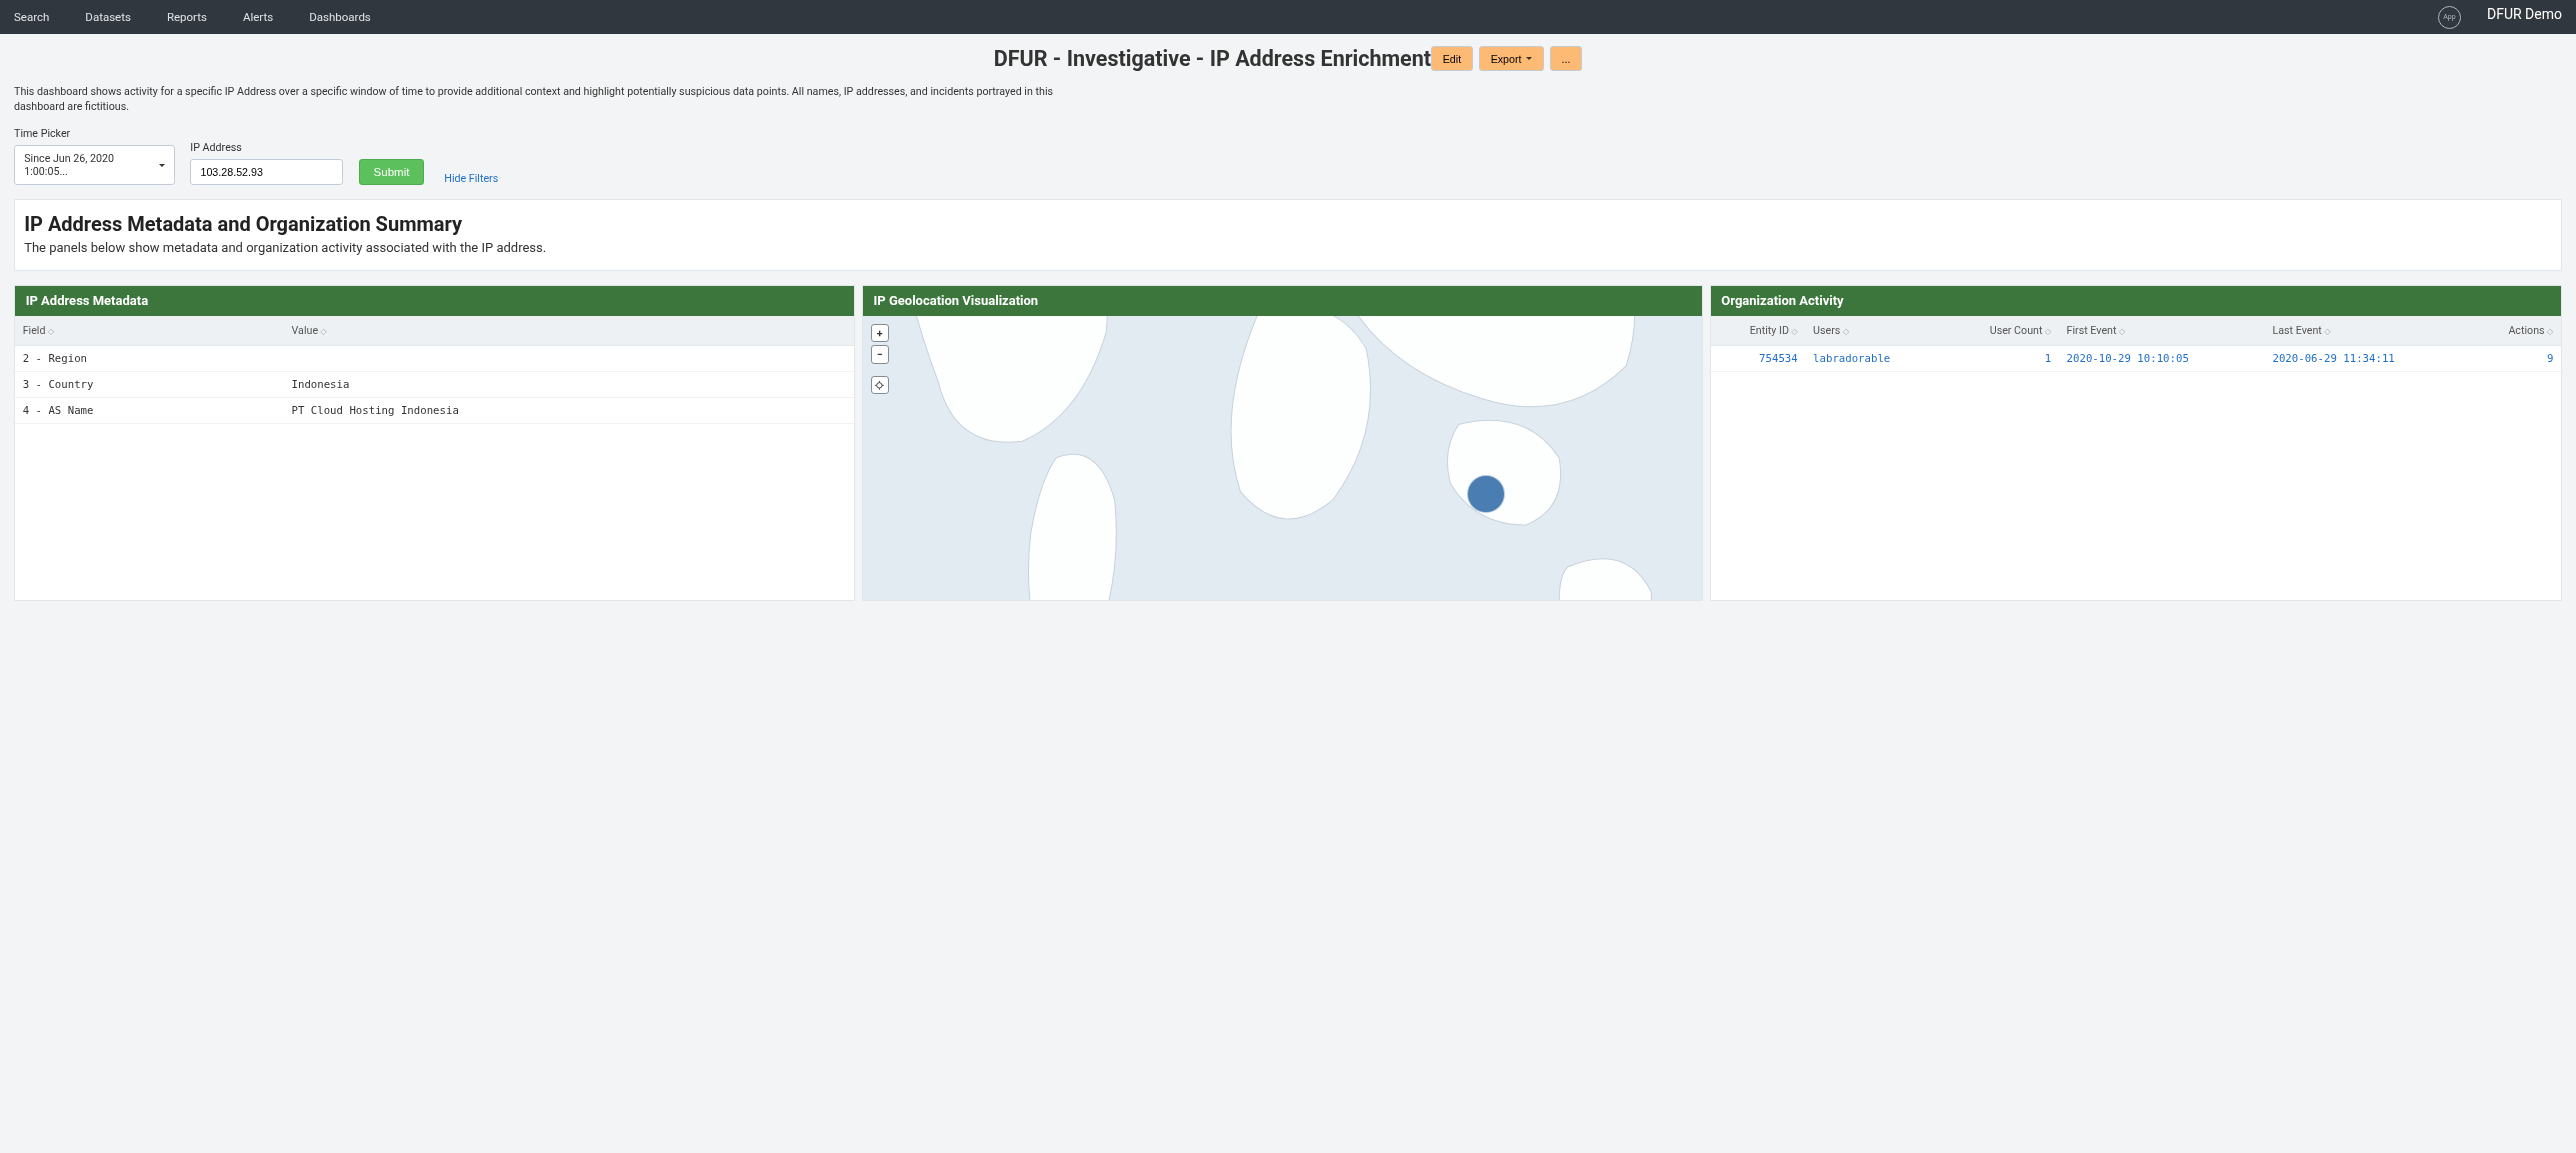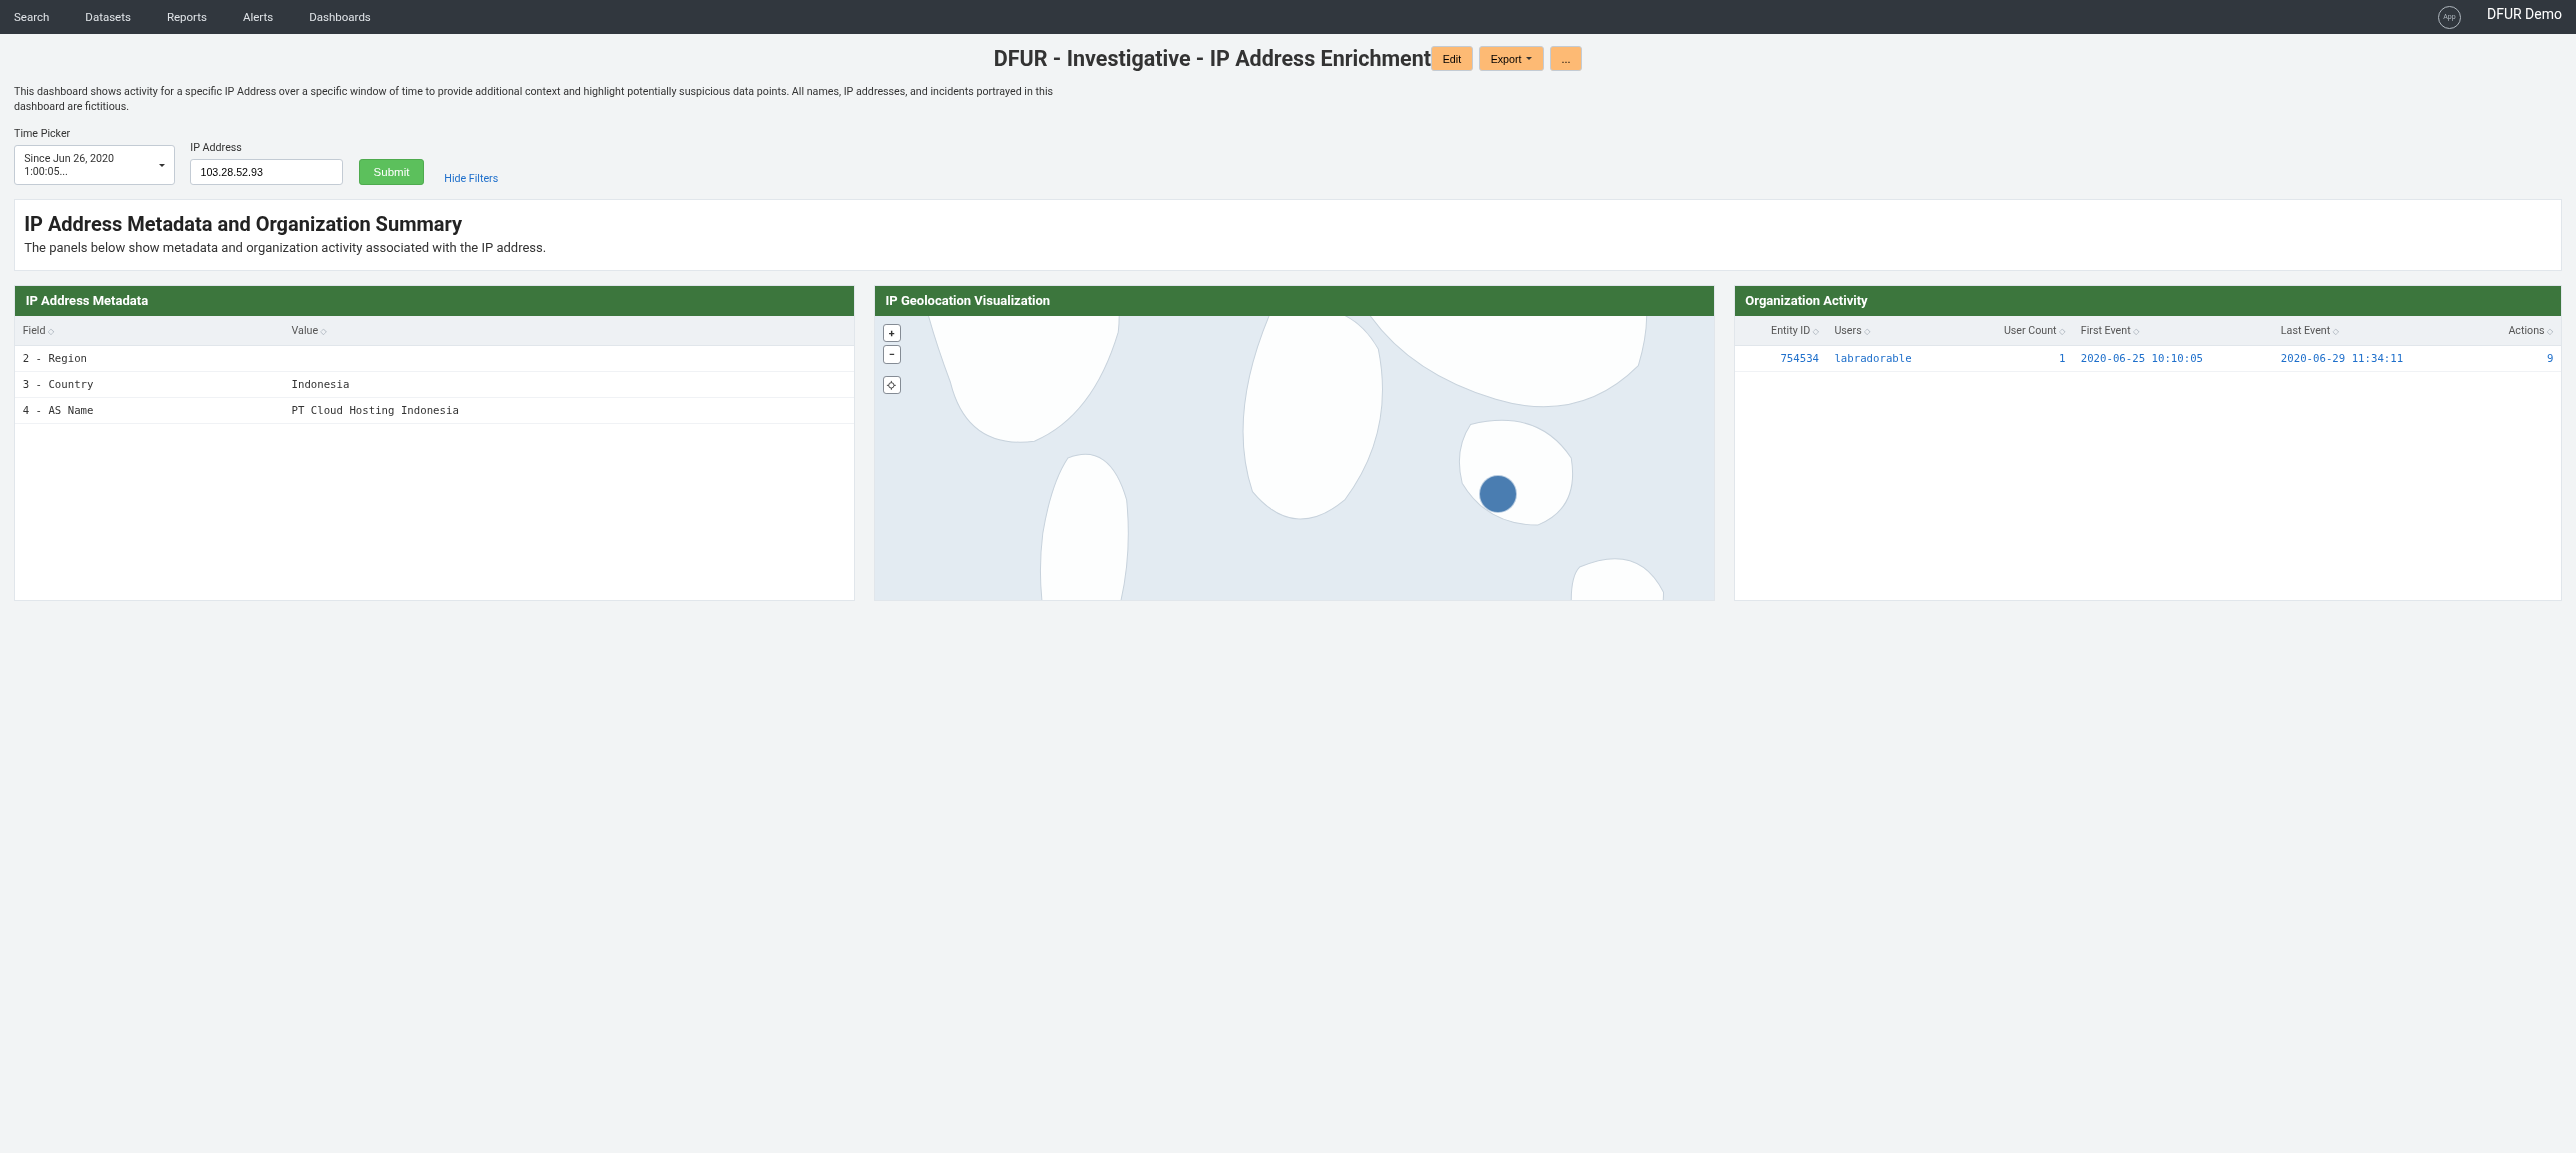--- a/index.html
+++ b/index.html
@@ -80,21 +80,21 @@
     }
     .hide-filters { color: #1e6fcb; font-size: 10.7px; cursor: pointer; margin-left: 4.6px; }
 
     .section {
       background: #fff; margin: 0 14px 14px; border: 0.8px solid #e1e6eb;
     }
     .section-inner { padding: 12.3px 9.2px 15.3px; }
     .section-title { font-size: 20px; font-weight: 700; color: #222; margin-bottom: 3.1px; }
     .section-sub { font-size: 13px; color: #333; }
 
-    .panels { display: flex; gap: 19px; margin: 4px 14px 14px; justify-content: center; }
+    .panels { display: flex; gap: 7px; margin: 4px 14px 14px; justify-content: center; }
     .panel { background: #fff; border: 0.8px solid #e1e6eb; display: flex; flex-direction: column; }
     .panel:nth-child(1){ flex: 0 0 33%; }
     .panel:nth-child(2){ flex: 0 0 33%; }
     .panel:nth-child(3){ flex: 1; }
     .panel-header {
       background: #3c763d; color: #fff; padding: 7.7px 10.7px; font-size: 13px; font-weight: 700;
     }
     .panel-body { flex: 1; position: relative; min-height: 284px; background: #fff; }
 
     table.grid { width: 100%; border-collapse: collapse; }
@@ -256,21 +256,21 @@
             <th><span>First Event</span><span class="sort-icon">◇</span></th>
             <th><span>Last Event</span><span class="sort-icon">◇</span></th>
             <th class="right"><span>Actions</span><span class="sort-icon">◇</span></th>
           </tr>
         </thead>
         <tbody>
           <tr>
             <td class="mono link right">754534</td>
             <td class="mono link">labradorable</td>
             <td class="mono link right">1</td>
-            <td class="mono link">2020-06-25 10:10:05</td>
+            <td class="mono link">2020-10-29 10:10:05</td>
             <td class="mono link">2020-06-29 11:34:11</td>
             <td class="mono link right">9</td>
           </tr>
         </tbody>
       </table>
     </div>
   </div>
 
 </div>
 

